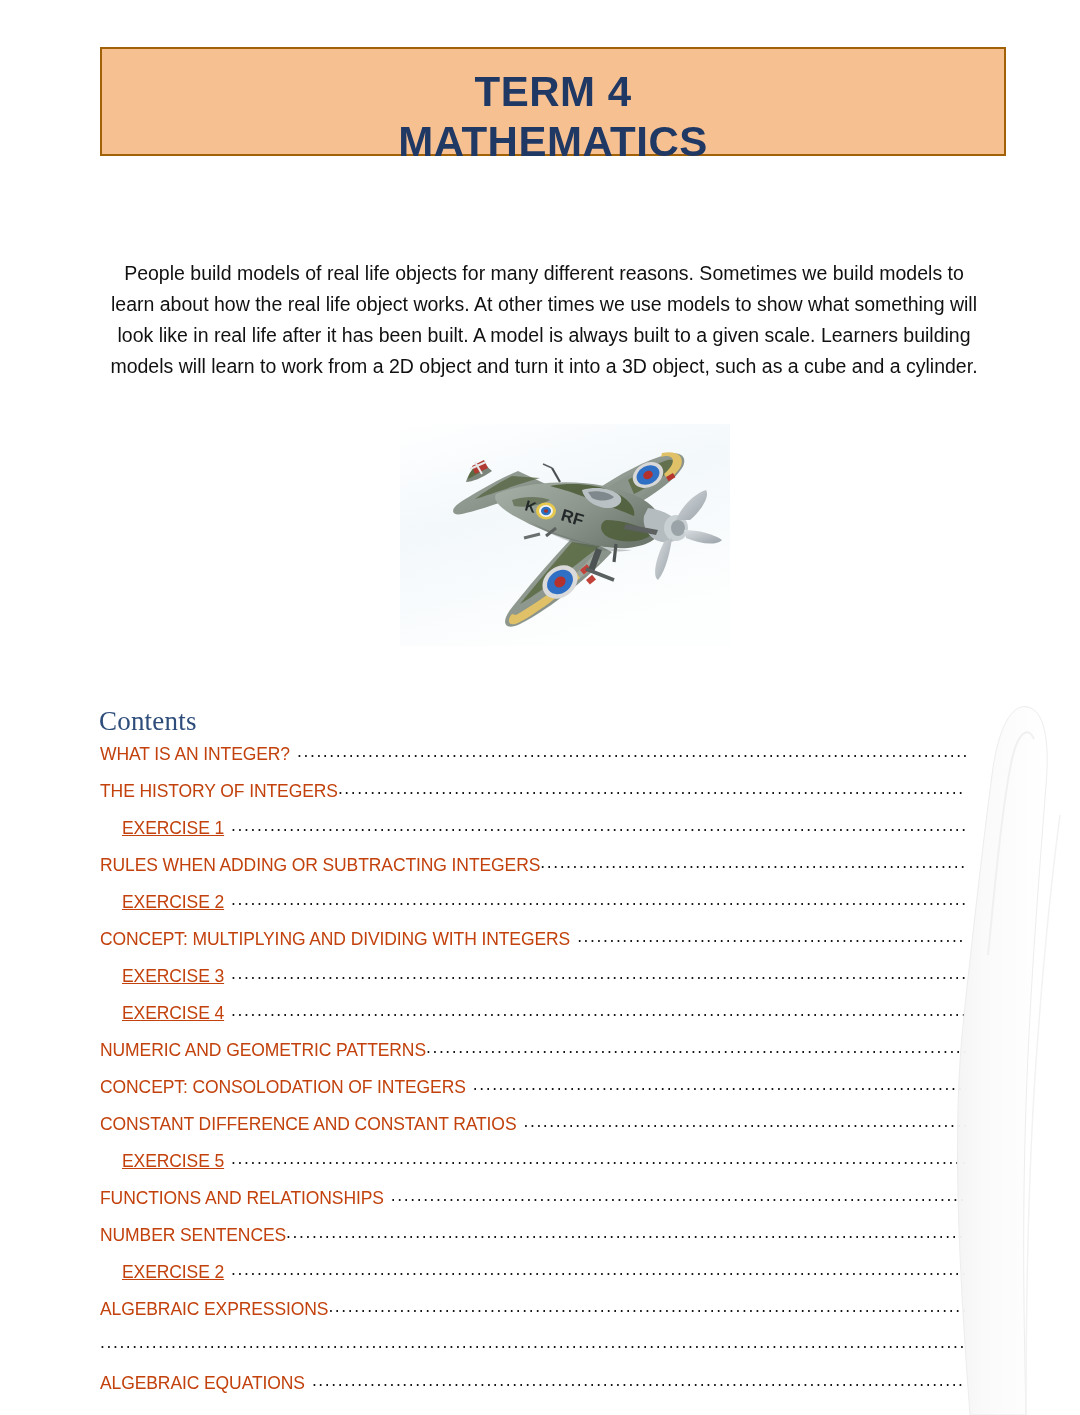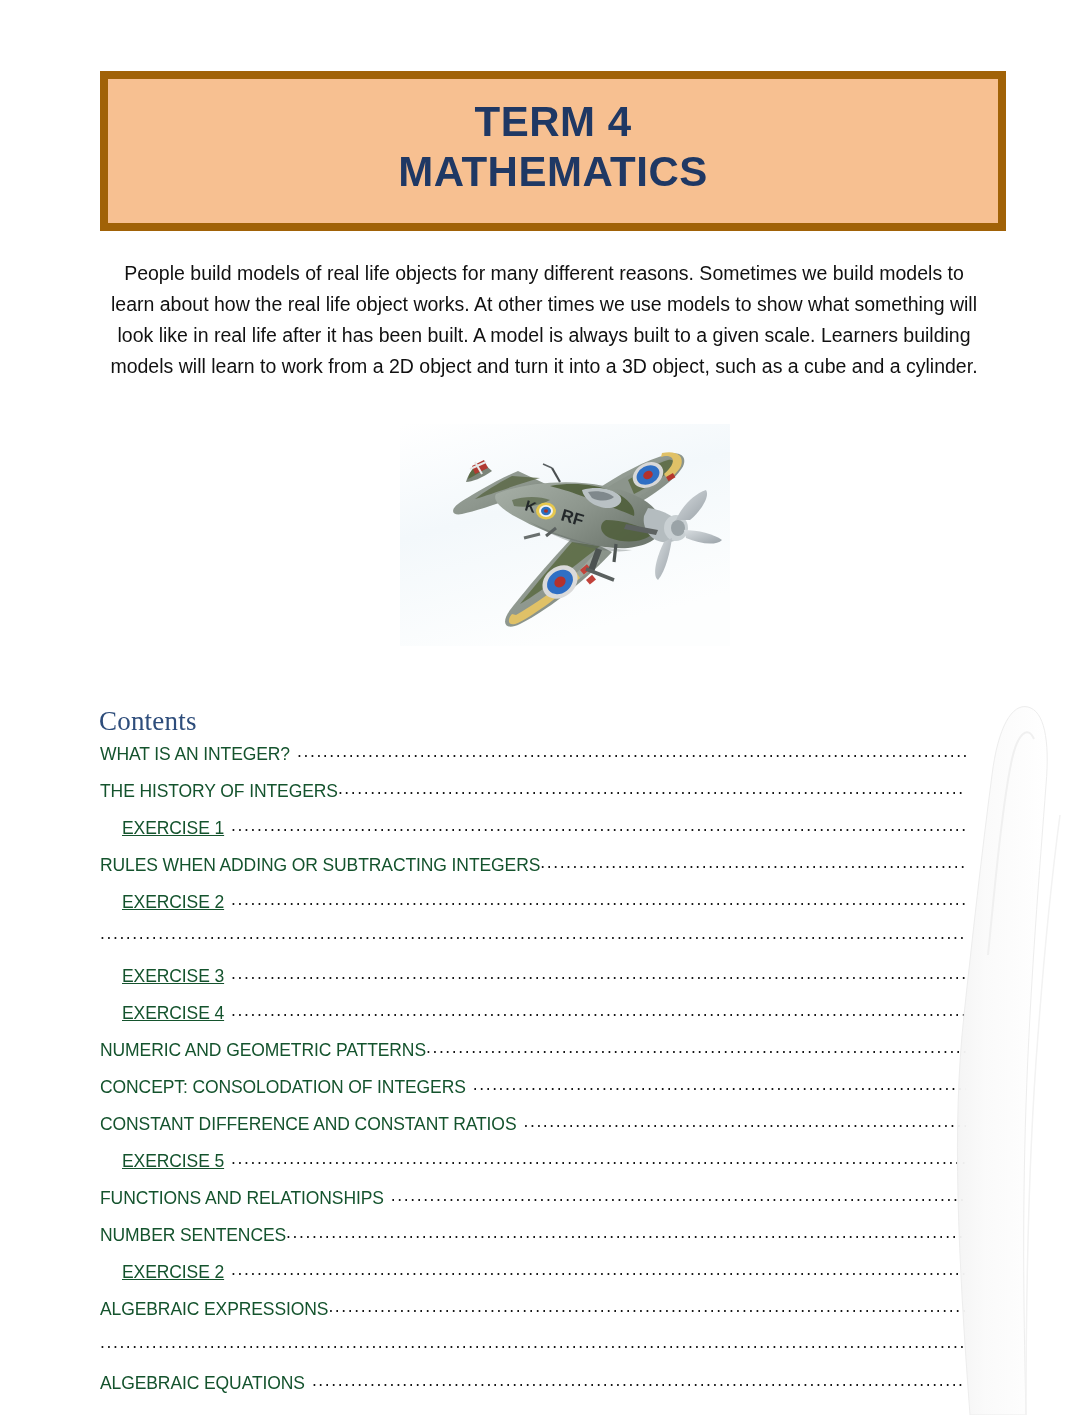--- a/index.html
+++ b/index.html
@@ -20,25 +20,24 @@
     inset: 0;
     background: #ffffff;
   }
 
   
   .title-banner {
     position: absolute;
     left: 100px;
     top: 47px;
     width: 906px;
-    height: 160px;
+    height: 109px;
     background: #f7c091;
-    border: 8px solid #a16207;
+    border: 2px solid #a16207;
     box-sizing: border-box;
-    margin-top: 24px;
   }
   .title-inner {
     position: absolute;
     left: 0;
     right: 0;
     top: 18px;
     text-align: center;
   }
   .title-line {
     font-family: "Liberation Sans", sans-serif;
@@ -102,21 +101,21 @@
     left: 100px;
     top: 744px;
     width: 866px;
   }
   .toc-row {
     display: flex;
     align-items: baseline;
     height: 37px;
     font-family: "Liberation Sans", sans-serif;
     font-size: 17.5px;
-    color: #14532d;
+    color: #c2410c;
     white-space: nowrap;
     overflow: hidden;
     justify-content: flex-end;
   }
   .toc-row.indent { padding-left: 22px; text-decoration: underline; }
   .toc-label {
     flex: 0 0 auto;
     letter-spacing: -0.1px;
   }
   .toc-label.gap { padding-right: 7px; }
@@ -287,20 +286,21 @@
       </div>
       <div class="toc-row">
         <span class="toc-label">RULES WHEN ADDING OR SUBTRACTING INTEGERS</span>
         <span class="toc-leader"></span>
       </div>
       <div class="toc-row indent">
         <span class="toc-label gap">EXERCISE 2</span>
         <span class="toc-leader"></span>
       </div>
       <div class="toc-row">
+        <span class="toc-label gap">CONCEPT: MULTIPLYING AND DIVIDING WITH INTEGERS</span>
         <span class="toc-leader"></span>
       </div>
       <div class="toc-row indent">
         <span class="toc-label gap">EXERCISE 3</span>
         <span class="toc-leader"></span>
       </div>
       <div class="toc-row indent">
         <span class="toc-label gap">EXERCISE 4</span>
         <span class="toc-leader"></span>
       </div>

